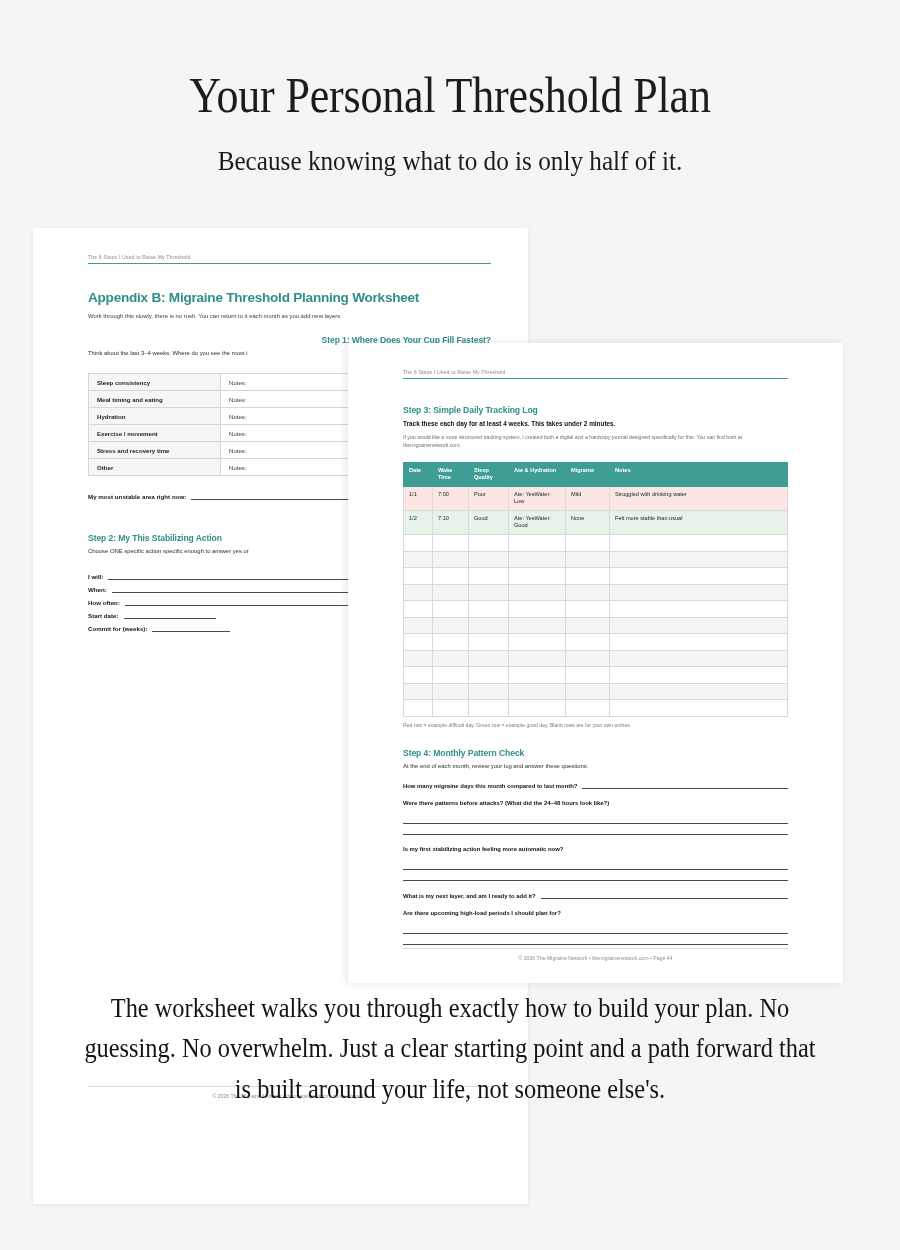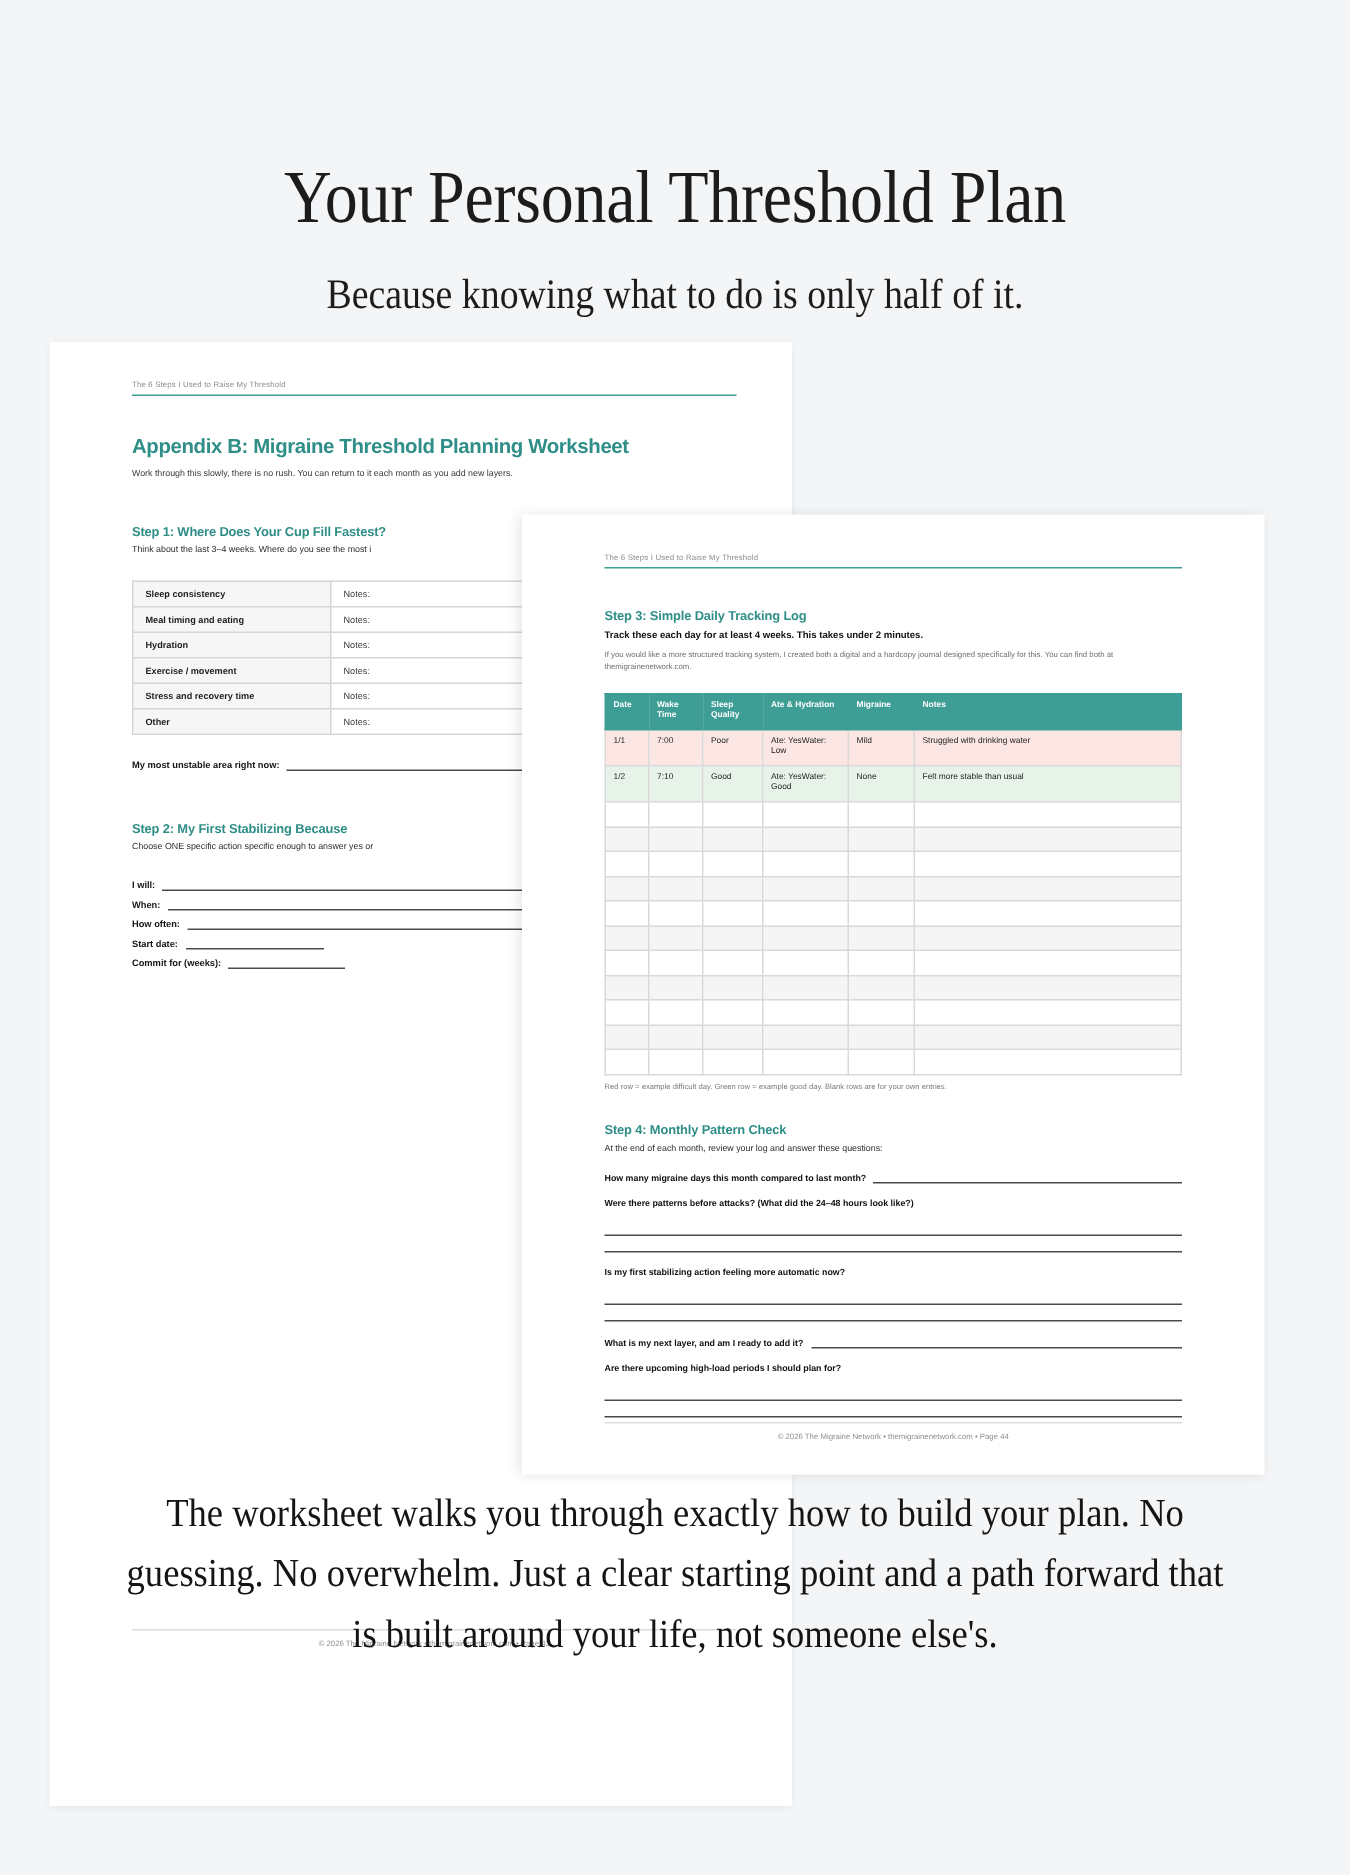--- a/index.html
+++ b/index.html
@@ -18,21 +18,20 @@
     height: 1250px;
     background: #f4f5f7;
   }
 
   
   .headline-block {
     position: absolute;
     left: 0; top: 66px;
     width: 900px;
     text-align: center;
-    margin-top: 36px;
   }
   .headline {
     font-family: "Liberation Serif", serif;
     font-size: 50px;
     line-height: 1.18;
     font-weight: 400;
     color: #1c1c1c;
     letter-spacing: -0.2px;
     transform: scaleX(0.88);
   }
@@ -92,21 +91,21 @@
     max-width: 330px;
   }
 
   .step-title {
     font-size: 8.6px;
     font-weight: bold;
     color: #2f8e87;
     letter-spacing: -0.1px;
     margin-bottom: 4px;
   }
-  .step-1 { margin-top: 28px; }
+  .step-1 { margin-top: 14px; text-align: right; }
   .step-2 { margin-top: 33px; }
   .step-lead {
     font-size: 5.9px;
     color: #2d2d2d;
     line-height: 1.5;
     white-space: nowrap;
   }
   .step-lead-bold {
     font-size: 6.4px;
     font-weight: bold;
@@ -309,21 +308,21 @@
               <td class="notes">Notes:</td>
             </tr>
           </tbody>
       </table>
 
       <div class="fill-line-row">
         <span>My most unstable area right now:</span>
         <span class="rule rule-full"></span>
       </div>
 
-      <div class="step-title step-2">Step 2: My First Stabilizing Because</div>
+      <div class="step-title step-2">Step 2: My This Stabilizing Action</div>
       <div class="step-lead">Choose ONE specific action specific enough to answer yes or</div>
 
       <div class="form-lines">
           <div class="fill-line-row">
             <span class="lbl-fixed">I will:</span>
             <span class="rule rule-full"></span>
           </div>
           <div class="fill-line-row">
             <span class="lbl-fixed">When:</span>
             <span class="rule rule-full"></span>

